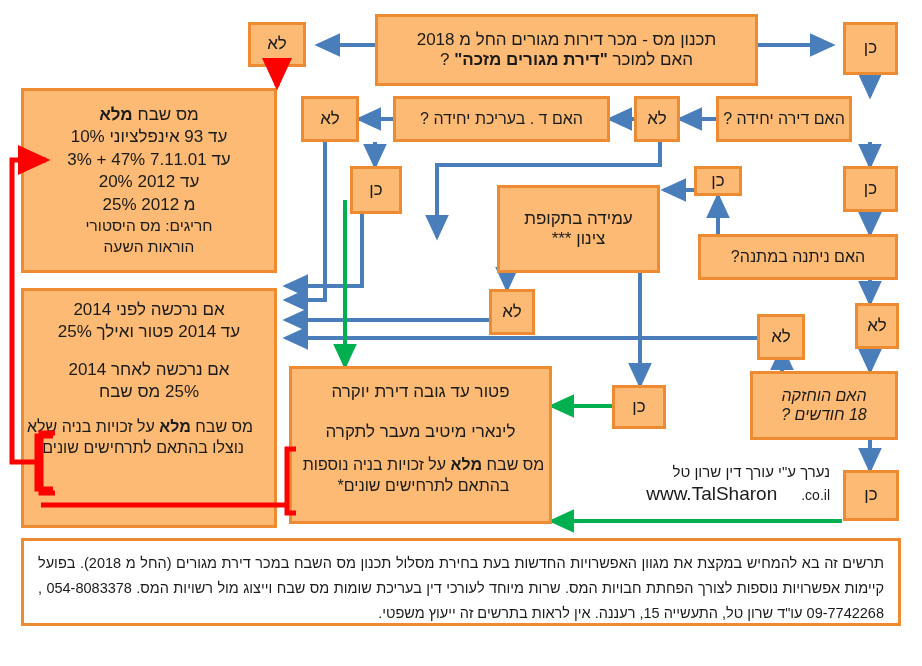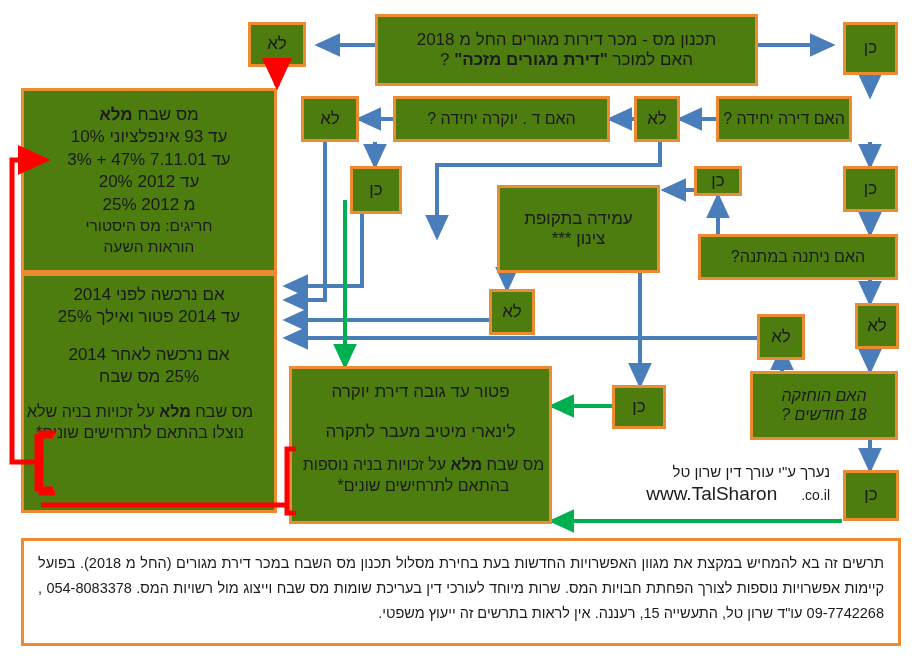--- a/index.html
+++ b/index.html
@@ -3,21 +3,21 @@
 <meta charset="utf-8">
 <style>
   html,body{margin:0;padding:0;background:#ffffff;}
   body{font-family:"Liberation Sans","DejaVu Sans",sans-serif;}
   #stage{position:relative;width:922px;height:666px;overflow:hidden;background:#fff;}
 
   
   .box{
     position:absolute;
     box-sizing:border-box;
-    background:#4d7c0f;
+    background:#fdba74;
     border:3px solid #ED8B32;
     display:flex;
     flex-direction:column;
     align-items:center;
     justify-content:center;
     text-align:center;
     direction:rtl;
     color:#1b1b1b;
     line-height:1.18;
     z-index:5;
@@ -139,21 +139,21 @@
 
   <div class="box" style="left:716px;top:96px;width:136px;height:46px;font-size:16px;">
     <span class="ln">האם דירה יחידה ?</span>
   </div>
 
   <div class="box tile" style="left:634px;top:96px;width:46px;height:46px;">
     <span class="ln">לא</span>
   </div>
 
   <div class="box" style="left:393px;top:96px;width:217px;height:46px;font-size:16px;">
-    <span class="ln">האם ד . יוקרה יחידה ?</span>
+    <span class="ln">האם ד . בעריכת יחידה ?</span>
   </div>
 
   <div class="box tile" style="left:301px;top:96px;width:58px;height:46px;">
     <span class="ln">לא</span>
   </div>
 
   <div class="box tile" style="left:350px;top:166px;width:52px;height:48px;">
     <span class="ln">כן</span>
   </div>
 
@@ -203,21 +203,21 @@
   <div class="box" style="left:21px;top:88px;width:256px;height:185px;font-size:17px;line-height:1.32;">
     <span class="ln"><span>מס שבח </span><span class="b">מלא</span></span>
     <span class="ln">עד 93 אינפלציוני 10%</span>
     <span class="ln">עד 7.11.01 47% + 3%</span>
     <span class="ln">עד 2012 20%</span>
     <span class="ln">מ 2012 25%</span>
     <span class="ln" style="font-size:15.5px;">חריגים: מס היסטורי</span>
     <span class="ln" style="font-size:15.5px;">הוראות השעה</span>
   </div>
 
-  <div class="box" style="left:21px;top:273px;width:256px;height:240px;font-size:17px;line-height:1.3;justify-content:flex-start;padding-top:8px;">
+  <div class="box" style="left:21px;top:288px;width:256px;height:240px;font-size:17px;line-height:1.3;justify-content:flex-start;padding-top:8px;">
     <span class="ln">אם נרכשה לפני 2014</span>
     <span class="ln">עד 2014 פטור ואילך 25%</span>
     <span class="ln" style="height:16px;"></span>
     <span class="ln">אם נרכשה לאחר 2014</span>
     <span class="ln">25% מס שבח</span>
     <span class="ln" style="height:14px;"></span>
     <span class="ln" style="font-size:16px;padding:0 26px 0 8px;line-height:1.28;"><span>מס שבח </span><span class="b">מלא</span><span> על זכויות בניה שלא נוצלו בהתאם לתרחישים שונים*</span></span>
   </div>
 
   <div class="box" style="left:289px;top:366px;width:263px;height:158px;font-size:17px;line-height:1.3;justify-content:flex-start;padding-top:12px;">
@@ -226,21 +226,21 @@
     <span class="ln">לינארי מיטיב מעבר לתקרה</span>
     <span class="ln" style="height:12px;"></span>
     <span class="ln" style="font-size:16px;padding:0 18px 0 24px;line-height:1.28;"><span>מס שבח </span><span class="b">מלא</span><span> על זכויות בניה נוספות בהתאם לתרחישים שונים*</span></span>
   </div>
 
   <div class="site-line" style="left:560px;top:462px;width:270px;">
     <span class="l1">נערך ע"י עורך דין שרון טל</span>
     <span class="l2"><span>www.TalSharon</span><span class="sm">.co.il</span></span>
   </div>
 
-  <div id="footer" style="left:21px;top:538px;width:880px;height:108px;">
+  <div id="footer" style="left:21px;top:538px;width:880px;height:88px;">
     <p>תרשים זה בא להמחיש במקצת את מגוון האפשרויות החדשות בעת בחירת מסלול תכנון מס השבח במכר דירת מגורים (החל מ 2018). בפועל קיימות אפשרויות נוספות לצורך הפחתת חבויות המס.  שרות מיוחד לעורכי דין בעריכת שומות מס שבח וייצוג מול רשויות המס. 054-8083378 , 09-7742268   עו"ד שרון טל, התעשייה 15, רעננה.  אין לראות בתרשים זה ייעוץ משפטי.</p>
   </div>
 
   <svg id="wires-top" viewBox="0 0 922 666">
     <defs>
       <marker id="ahR" markerWidth="7" markerHeight="7" refX="5.6" refY="3" orient="auto">
         <path d="M0,0 L6.5,3 L0,6 z" fill="#FF0000"></path>
       </marker>
     </defs>
     <g fill="none" stroke="#FF0000" stroke-width="5">

